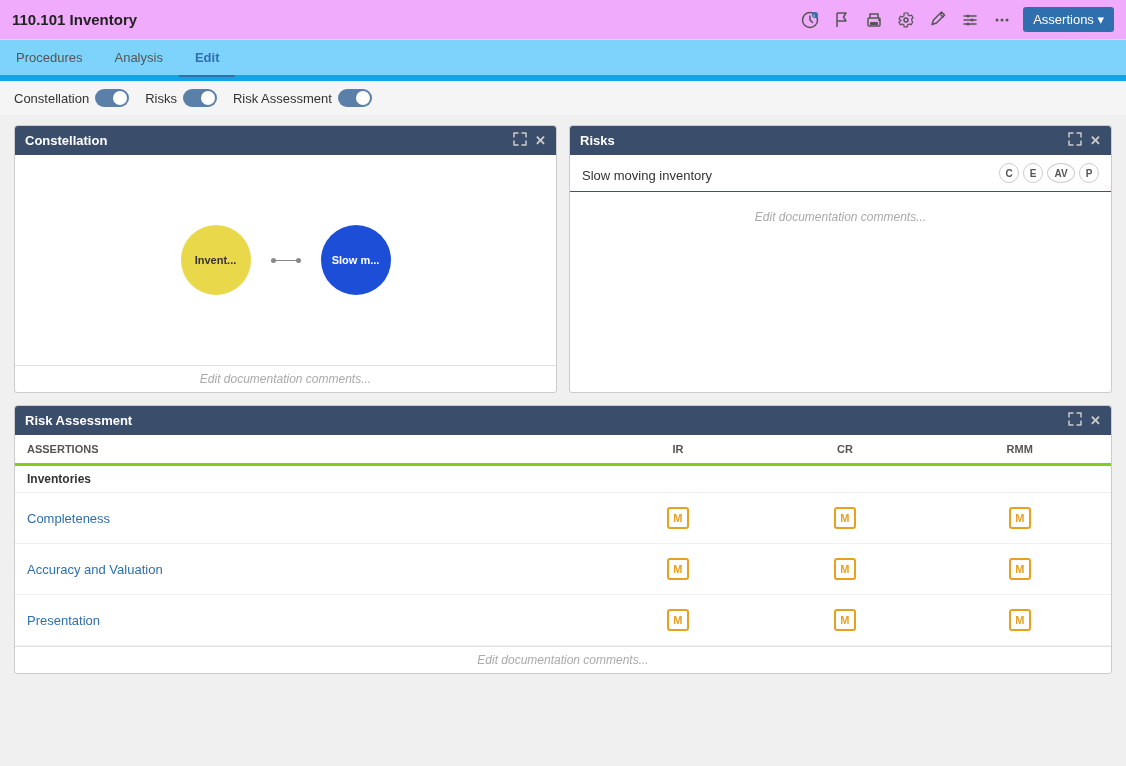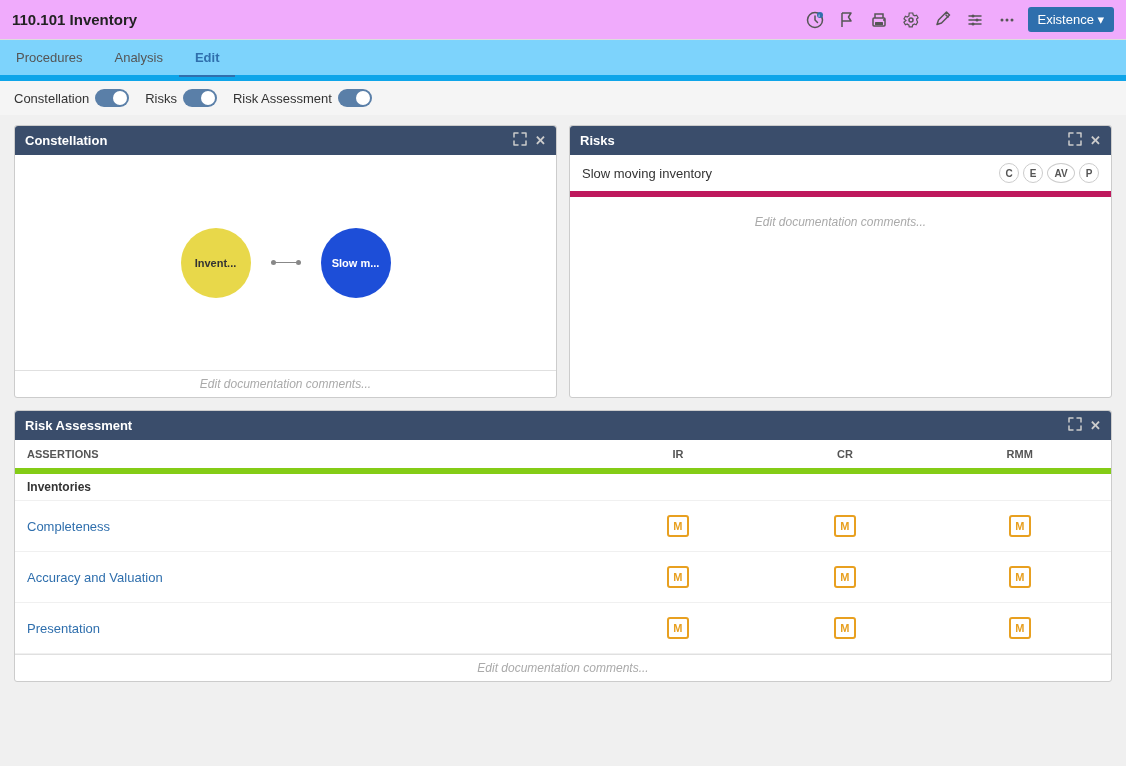--- a/index.html
+++ b/index.html
@@ -219,24 +219,24 @@
     
     .risks-panel {
       flex: 1;
       min-width: 0;
     }
     .risks-body {
       flex: 1;
     }
     .risk-item {
       display: flex;
-      align-items: center;
+      align-items: flex-end;
       justify-content: space-between;
       padding: 8px 12px;
-      border-bottom: 6px solid #be185d;
+      border-bottom: 1px solid #be185d;
       gap: 25px;
     }
     .risk-item-name {
       font-size: 13px;
       color: #333;
     }
     .risk-badges {
       display: flex;
       gap: 4px;
       align-items: center;
@@ -276,21 +276,21 @@
     .ra-table {
       width: 100%;
       border-collapse: collapse;
     }
     .ra-table th {
       padding: 8px 12px;
       text-align: left;
       font-size: 11px;
       color: #555;
       font-weight: bold;
-      border-bottom: 6px solid #84cc16;
+      border-bottom: 3px solid #84cc16;
     }
     .ra-table th.center { text-align: center; }
     .ra-table td {
       padding: 14px 12px;
       font-size: 13px;
       border-bottom: 1px solid #f0f0f0;
     }
     .ra-table td.center { text-align: center; }
     .section-header-row td {
       font-weight: bold;
@@ -364,21 +364,21 @@
         <circle cx="7" cy="13" r="1.5" fill="#555"></circle>
       </svg>
     </div>
     <div class="header-icon">
       <svg width="18" height="18" viewBox="0 0 18 18" fill="none">
         <circle cx="4" cy="9" r="1.5" fill="#555"></circle>
         <circle cx="9" cy="9" r="1.5" fill="#555"></circle>
         <circle cx="14" cy="9" r="1.5" fill="#555"></circle>
       </svg>
     </div>
-    <button class="assertions-btn">Existence ▾</button>
+    <button class="assertions-btn">Assertions ▾</button>
   </div>
 </div>
 
 <div class="tabs">
   <div class="tab">Procedures</div>
   <div class="tab">Analysis</div>
   <div class="tab active">Edit</div>
 </div>
 
 <div class="toggles-row">

